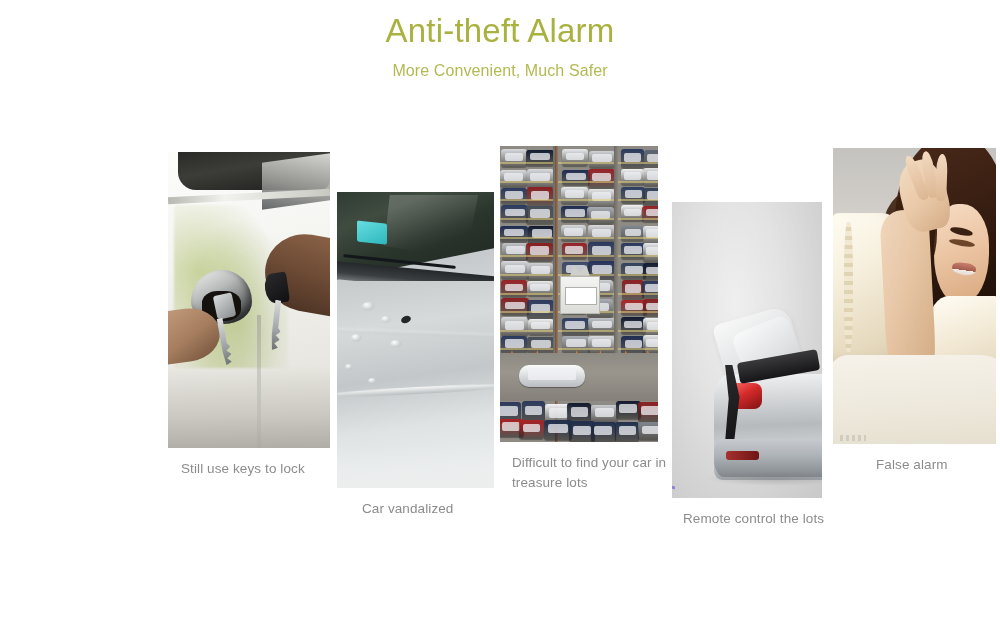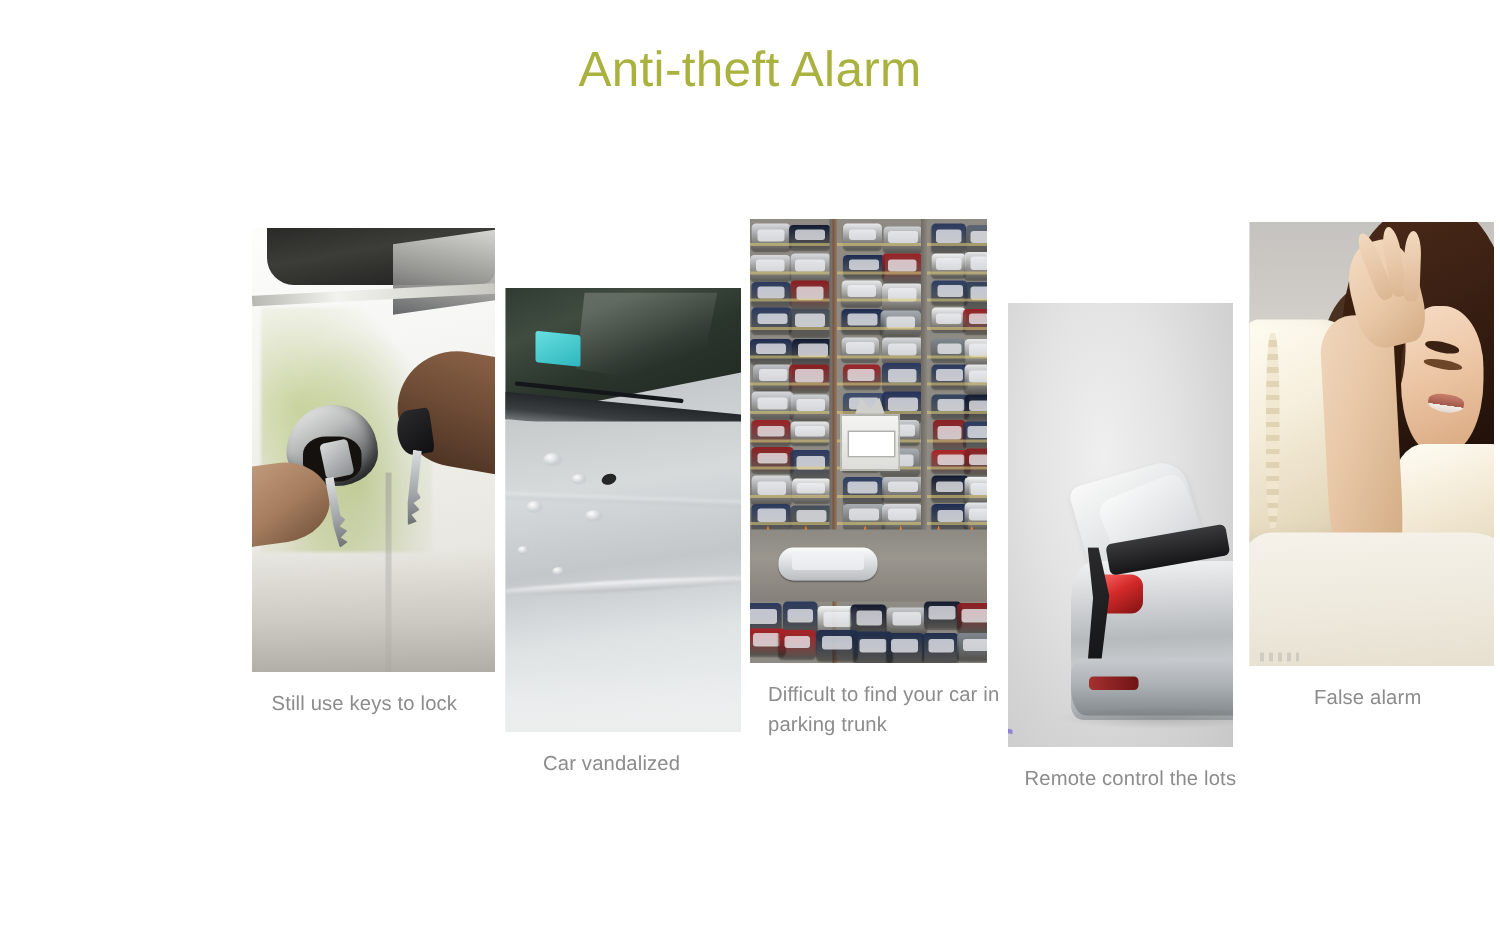--- a/index.html
+++ b/index.html
@@ -19,21 +19,21 @@
   
   #header {
     position: absolute;
     left: 0;
     top: 0;
     width: 1000px;
     text-align: center;
   }
   #page-title {
     margin: 0;
-    padding-top: 27px;
+    padding-top: 12px;
     font-size: 33px;
     font-weight: normal;
     letter-spacing: 0.2px;
     color: #a9b23f;
     font-family: "Liberation Sans", sans-serif;
   }
   #page-subtitle {
     margin: 0;
     padding-top: 12px;
     font-size: 16px;
@@ -552,20 +552,21 @@
     position: absolute; left: 4%; bottom: 3px; width: 16%; height: 6px;
     background: repeating-linear-gradient(90deg, rgba(150,150,150,.5) 0 3px, rgba(0,0,0,0) 3px 6px);
     opacity: .6;
   }
 </style>
 </head>
 <body>
 
 <div id="header">
   <h1 id="page-title">Anti-theft Alarm</h1>
+  <div id="page-subtitle">More Convenient, Much Safer</div>
 </div>
 
 <div id="gallery">
 
 
   <div class="feature" id="feature-2">
     <div class="photo p2-bg">
       <div class="inner">
         <div class="p2-windshield"></div>
         <div class="p2-glassglint"></div>
@@ -719,21 +720,21 @@
             <div class="p3-car" style="left: -1.11378%; top: 92.134%; width: 16.0579%; height: 6.12256%; background: linear-gradient(rgb(173, 36, 39), rgba(0, 0, 0, 0.4));"></div>
             <div class="p3-car" style="left: 12.2942%; top: 92.4936%; width: 15.3381%; height: 6.49219%; background: linear-gradient(rgb(173, 36, 39), rgba(0, 0, 0, 0.4));"></div>
             <div class="p3-car" style="left: 27.8251%; top: 92.4686%; width: 17.4508%; height: 6.69014%; background: linear-gradient(rgb(34, 48, 79), rgba(0, 0, 0, 0.4));"></div>
             <div class="p3-car" style="left: 43.7814%; top: 93.008%; width: 16.072%; height: 7.10992%; background: linear-gradient(rgb(34, 48, 79), rgba(0, 0, 0, 0.4));"></div>
             <div class="p3-car" style="left: 57.5026%; top: 93.172%; width: 15.7665%; height: 6.92284%; background: linear-gradient(rgb(34, 48, 79), rgba(0, 0, 0, 0.4));"></div>
             <div class="p3-car" style="left: 72.9209%; top: 93.2986%; width: 15.3213%; height: 6.74463%; background: linear-gradient(rgb(34, 48, 79), rgba(0, 0, 0, 0.4));"></div>
             <div class="p3-car" style="left: 87.4498%; top: 93.1701%; width: 17.0791%; height: 6.30215%; background: linear-gradient(rgb(127, 135, 143), rgba(0, 0, 0, 0.4));"></div>
           </div>
       </div>
     </div>
-    <div class="caption">Difficult to find your car in parking trunk</div>
+    <div class="caption">Difficult to find your car in treasure lots</div>
   </div>
 
   <div class="feature" id="feature-4">
     <div class="photo p4-bg">
       <div class="inner">
         <div class="p4-lid"></div>
         <div class="p4-lid2"></div>
         <div class="p4-car"></div>
         <div class="p4-tail"></div>
         <div class="p4-hinge"></div>

